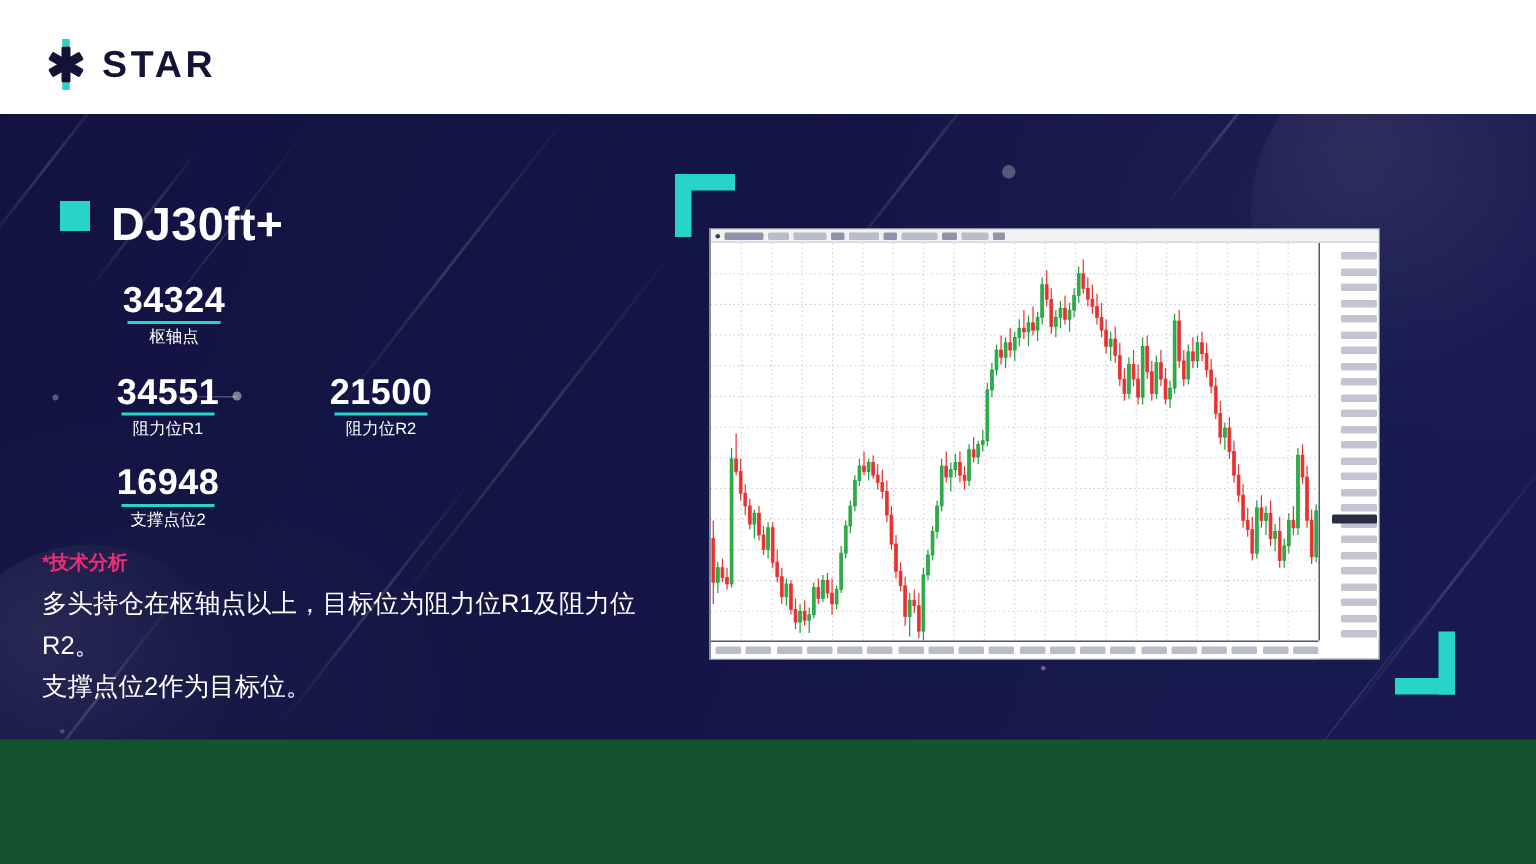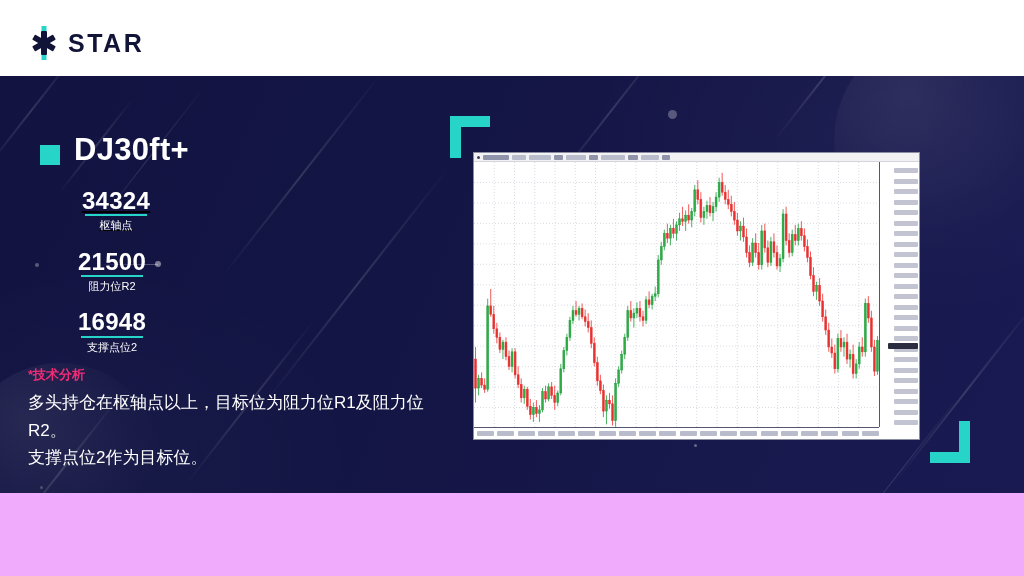--- a/index.html
+++ b/index.html
@@ -1,21 +1,21 @@
 <!DOCTYPE html>
 <html><head>
 <meta charset="utf-8">
 <style>
   * { box-sizing: border-box; margin:0; padding:0; }
   html,body { width:1024px; height:576px; }
   body {
     font-family: "Liberation Sans", "DejaVu Sans", sans-serif;
     background:#ffffff; overflow:hidden; position:relative;
   }
-  #root { position:relative; width:1024px; height:576px; background:#f0abfc; overflow:hidden; }
+  #root { position:relative; width:1024px; height:576px; background:#14532d; overflow:hidden; }
 
   
   .header { position:absolute; left:0; top:0; width:1024px; height:76px; background:#fff; }
   .logo { position:absolute; left:28px; top:26px; display:flex; align-items:center; gap:8px; }
   .logo-mark { position:relative; width:32px; height:34px; }
   .logo-mark svg { display:block; }
   .logo-text { font-size:25px; font-weight:700; letter-spacing:2.5px; line-height:1; display:flex; }
   .logo-star { color:#111436; }
   .logo-trader { color:#a0a1ae; font-weight:400; letter-spacing:5px; margin-left:6px; }
 
@@ -30,31 +30,31 @@
   }
   .streak { position:absolute; background:linear-gradient(to bottom, rgba(255,255,255,0.0), rgba(255,255,255,0.14), rgba(255,255,255,0.0)); transform-origin:center; }
   .dot { position:absolute; border-radius:50%; background:rgba(255,255,255,0.40); }
   .planet {
     position:absolute; border-radius:50%;
     background:radial-gradient(circle at 32% 28%, rgba(255,255,255,0.075), rgba(255,255,255,0.012) 55%, rgba(255,255,255,0) 72%);
   }
   .hline { position:absolute; height:1px; background:linear-gradient(to right, rgba(255,255,255,0.0), rgba(255,255,255,0.30)); }
 
   
-  .title-row { position:absolute; left:40px; top:58px; display:flex; align-items:flex-end; gap:14px; }
+  .title-row { position:absolute; left:40px; top:58px; display:flex; align-items:flex-start; gap:14px; }
   .title-sq { width:20px; height:20px; background:#27d5c8; }
   .title-text { color:#fff; font-size:31px; font-weight:700; letter-spacing:0.3px; line-height:1; }
 
   .pivot-block { position:absolute; left:52px; top:112px; width:330px; }
   .lvl { text-align:center; width:120px; }
   .lvl .num { color:#ffffff; font-size:24px; font-weight:700; line-height:1.06; letter-spacing:0.3px; }
   .lvl .bar { width:62px; height:2px; background:#27d5c8; margin:1px auto 3px; }
   .lvl .cap { color:#ffffff; font-size:11px; line-height:1.2; }
   .row-two { display:flex; gap:22px; margin-top:16px; }
-  .row-one { margin-left:4px;text-decoration:underline; }
+  .row-one { margin-left:4px; }
 
   .analysis { position:absolute; left:28px; top:290px; width:400px; }
   .an-title { color:#ef2d76; font-size:13px; font-weight:700; line-height:1.4; margin-bottom:5px; }
   .an-body { color:#ffffff; font-size:17px; line-height:1.62; font-weight:500; }
 
   
   .bracket { position:absolute; }
   .bracket i { position:absolute; display:block; background:#27d5c8; }
 
   
@@ -133,20 +133,25 @@
 
     <div class="pivot-block">
       <div class="row-one">
         <div class="lvl">
           <div class="num">34324</div>
           <div class="bar"></div>
           <div class="cap">枢轴点</div>
         </div>
       </div>
       <div class="row-two">
+        <div class="lvl">
+          <div class="num">34551</div>
+          <div class="bar"></div>
+          <div class="cap">阻力位R1</div>
+        </div>
         <div class="lvl">
           <div class="num">21500</div>
           <div class="bar"></div>
           <div class="cap">阻力位R2</div>
         </div>
       </div>
       <div class="row-two">
         <div class="lvl">
           <div class="num">16948</div>
           <div class="bar"></div>

